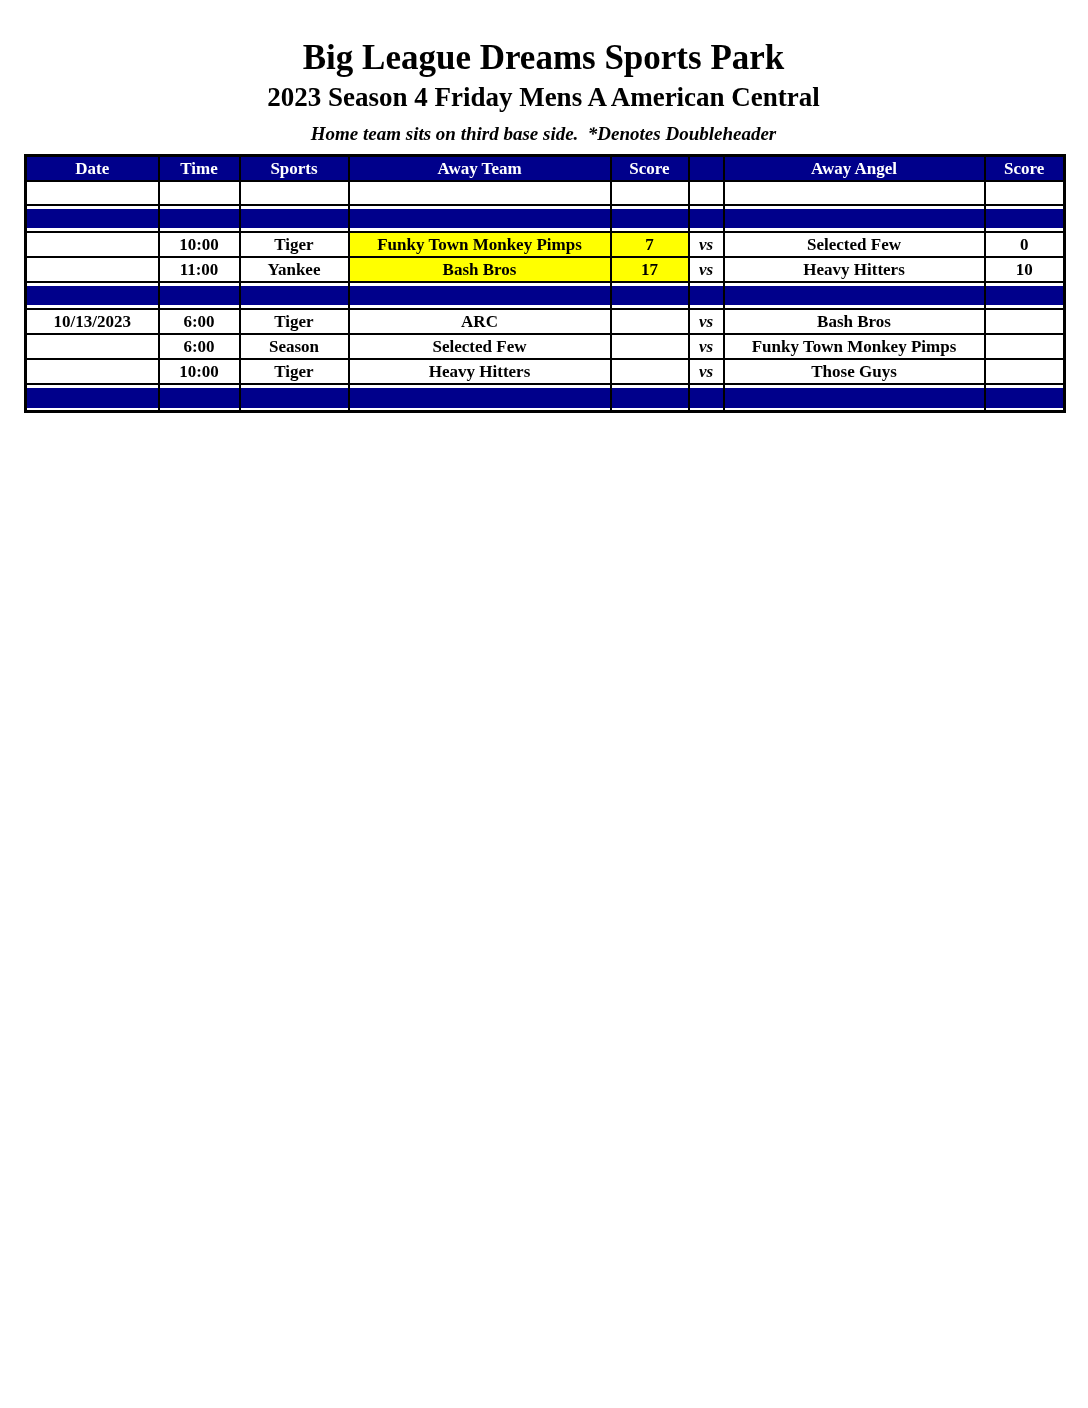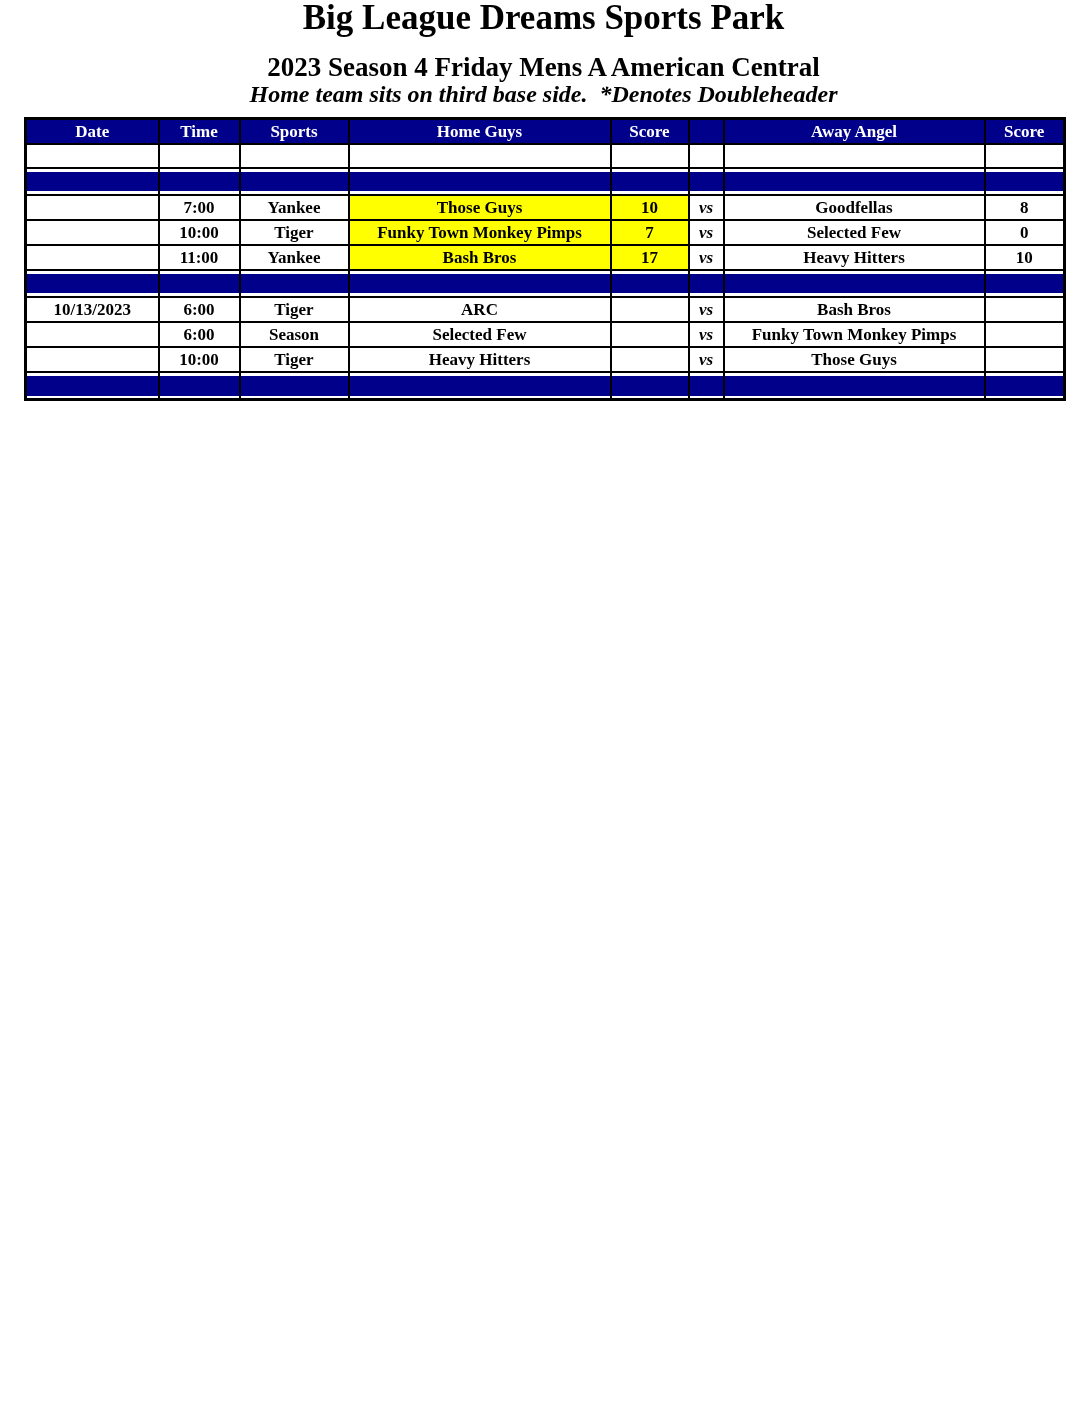--- a/index.html
+++ b/index.html
@@ -11,40 +11,42 @@
   .page {
     position: relative;
     width: 1088px;
     height: 1408px;
     background: #ffffff;
     overflow: hidden;
   }
   .title-block {
     width: 1039px;
     margin-left: 24px;
+    padding-top: 40px;
     text-align: center;
   }
   .title {
     font-size: 35px;
     font-weight: bold;
     line-height: 1.0;
     margin: 0;
     color: #000;
   }
   .subtitle {
     font-size: 27px;
     font-weight: bold;
     line-height: 1.0;
-    margin-top: 19px;
+    margin-top: 9px;
     color: #000;
   }
   .note {
-    font-size: 24px;
+    font-size: 19px;
     font-weight: bold;
     font-style: italic;
+    margin-top: 12px;
     white-space: pre;
     color: #000;
   }
   table.schedule {
     border-collapse: collapse;
     table-layout: fixed;
     width: 1039px;
     margin: 9px 0 0 24px;
     border: 3px solid #000;
   }
@@ -107,21 +109,21 @@
         <col style="width:35px">
         <col style="width:261px">
         <col style="width:80px">
     </colgroup>
 
     <tbody>
         <tr class="header">
       <th>Date</th>
       <th>Time</th>
       <th>Sports</th>
-      <th>Home Guys</th>
+      <th>Away Team</th>
       <th>Score</th>
       <th></th>
       <th>Away Angel</th>
       <th>Score</th>
     </tr>
 
     <tr class="blank">
       <td></td>
           <td></td>
       <td></td>
@@ -138,30 +140,20 @@
       <td></td>
           <td></td>
       <td></td>
           <td></td>
       <td></td>
           <td></td>
     </tr>
 
     <tr class="game">
       <td></td>
-      <td>7:00</td>
-      <td>Yankee</td>
-      <td class="hl">Those Guys</td>
-      <td class="hl">10</td>
-      <td class="vs-cell">vs</td>
-      <td>Goodfellas</td>
-      <td>8</td>
-    </tr>
-    <tr class="game">
-      <td></td>
       <td>10:00</td>
       <td>Tiger</td>
       <td class="hl">Funky Town Monkey Pimps</td>
       <td class="hl">7</td>
       <td class="vs-cell">vs</td>
       <td>Selected Few</td>
       <td>0</td>
     </tr>
     <tr class="game">
       <td></td>

